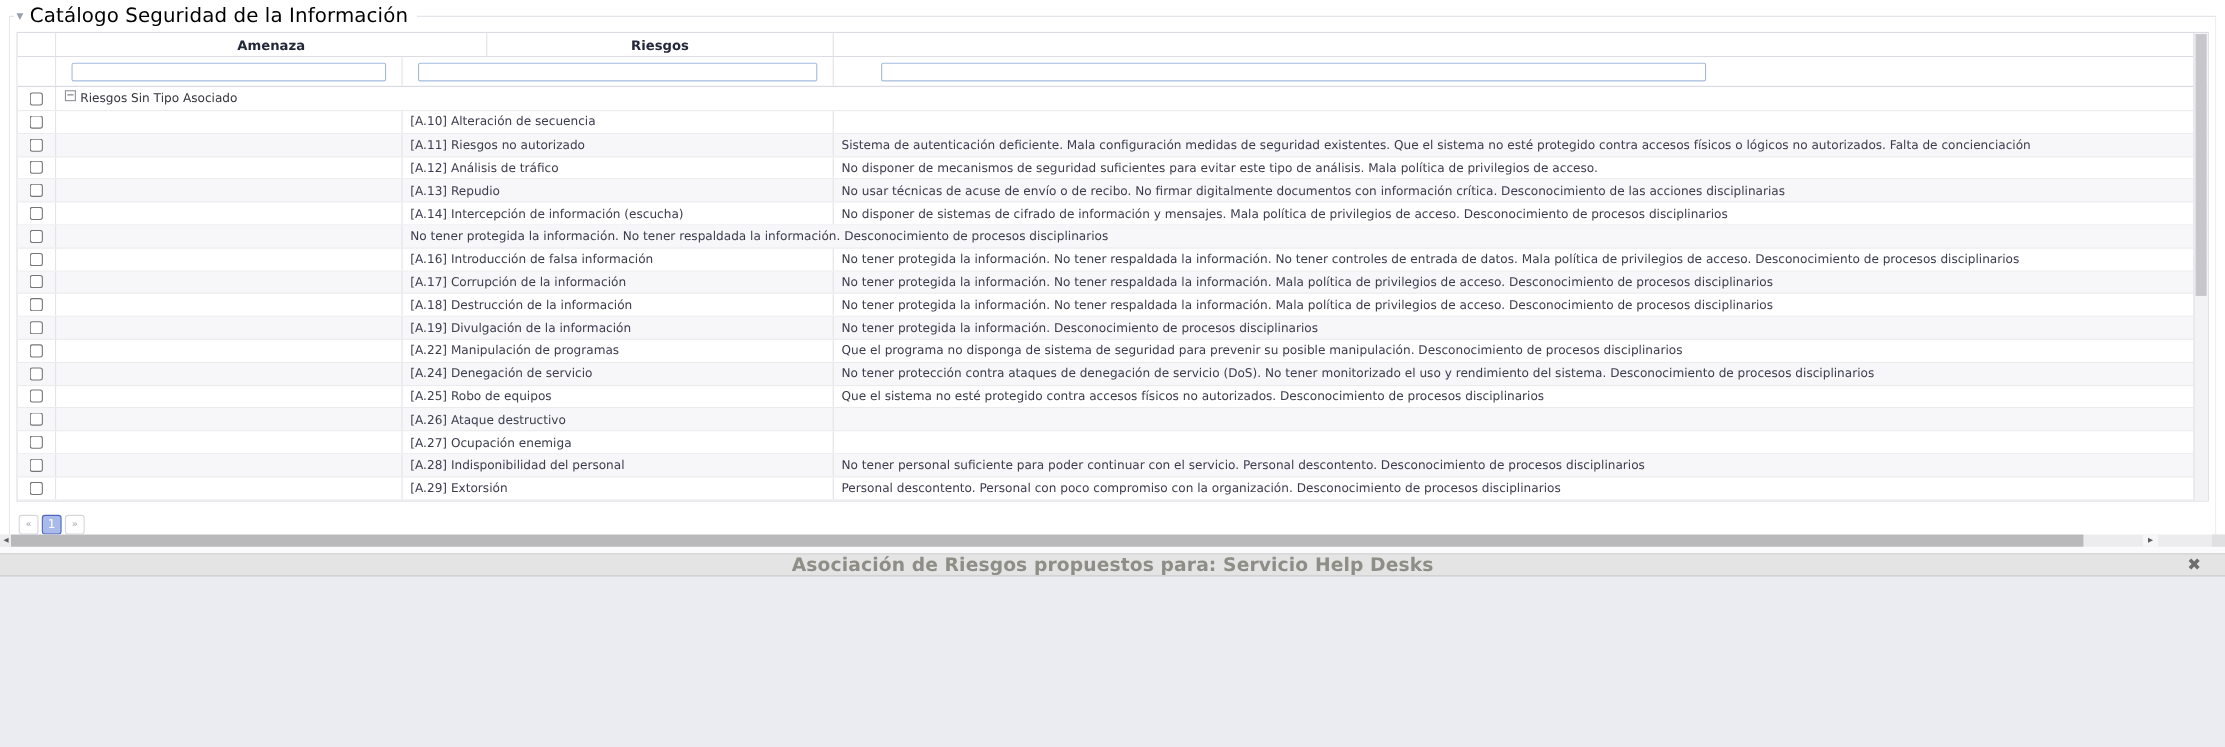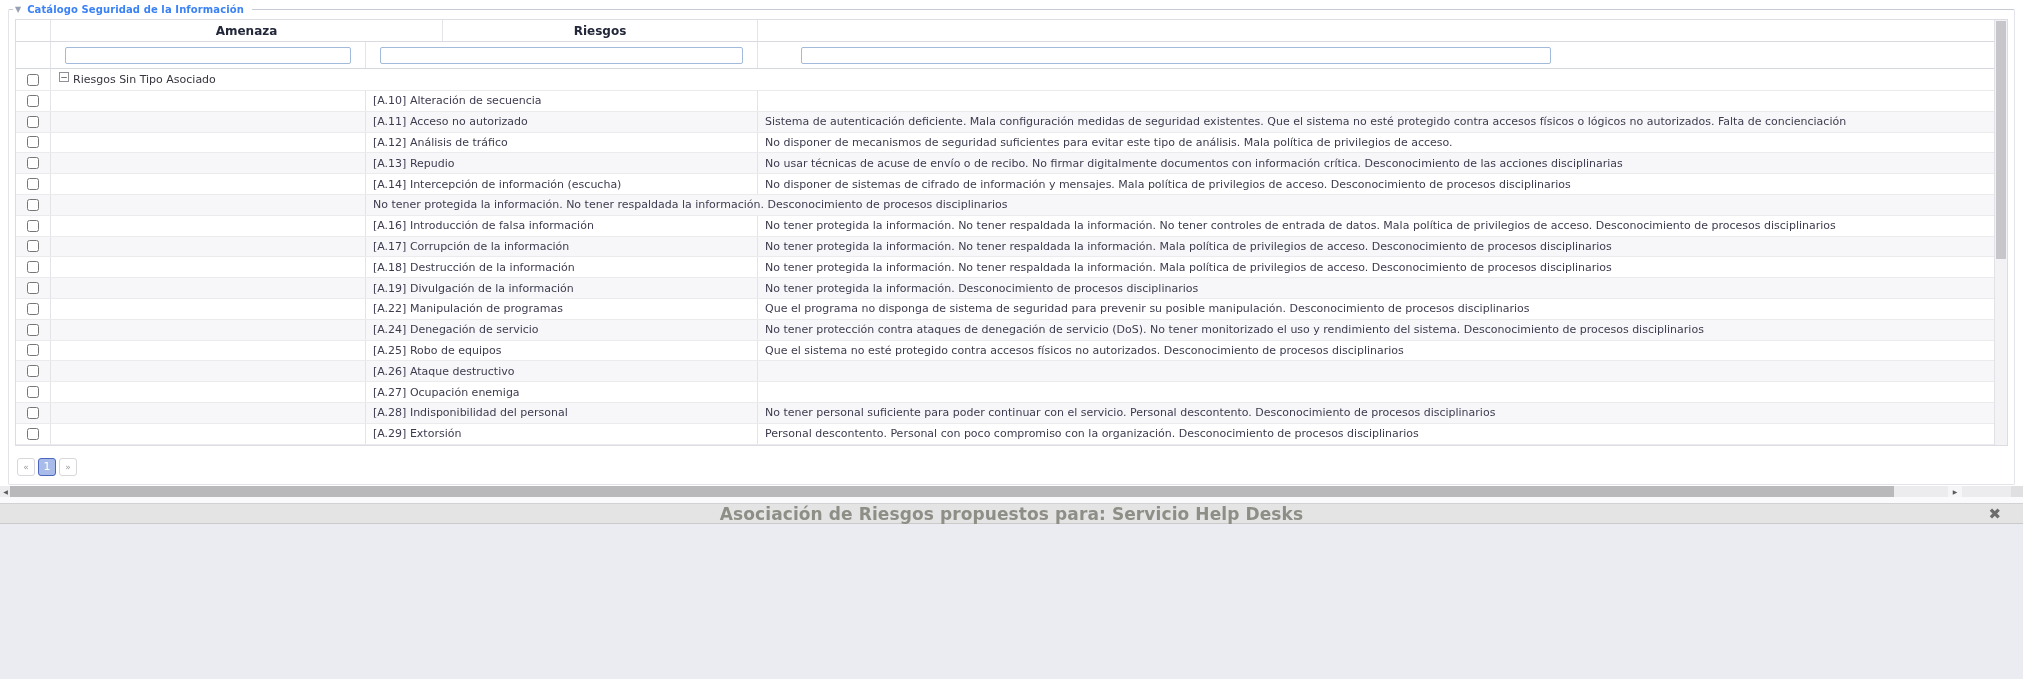--- a/index.html
+++ b/index.html
@@ -24,23 +24,23 @@
   }
   legend.panel-legend {
     display: flex;
     align-items: center;
     gap: 6px;
     padding: 0 8px 0 2px;
     margin-left: -2px;
   }
   .tri-icon { font-size: 8px; color: #98a0b2; line-height: 1; }
   .panel-title {
-    font-size: 10px;
-    font-weight: bold;
-    color: #3b82f6;
+    font-size: 18px;
+    font-weight: normal;
+    color: #000000;
     letter-spacing: .1px;
   }
 
   
   .grid {
     position: relative;
     border: 1px solid #dcdce2;
     background: #fff;
     margin-top: 2px;
   }
@@ -193,21 +193,21 @@
         </div>
       <div class="cell c-riesgo"></div>
       <div class="cell c-amenaza">[A.10] Alteración de secuencia</div>
       <div class="cell c-vuln"></div>
     </div>
     <div class="row data-row">
       <div class="cell c-check">
           <input type="checkbox" style="">
         </div>
       <div class="cell c-riesgo"></div>
-      <div class="cell c-amenaza">[A.11] Acceso no autorizado</div>
+      <div class="cell c-amenaza">[A.11] Riesgos no autorizado</div>
       <div class="cell c-vuln">Sistema de autenticación deficiente. Mala configuración medidas de seguridad existentes. Que el sistema no esté protegido contra accesos físicos o lógicos no autorizados. Falta de concienciación</div>
     </div>
     <div class="row data-row">
       <div class="cell c-check">
           <input type="checkbox" style="">
         </div>
       <div class="cell c-riesgo"></div>
       <div class="cell c-amenaza">[A.12] Análisis de tráfico</div>
       <div class="cell c-vuln">No disponer de mecanismos de seguridad suficientes para evitar este tipo de análisis. Mala política de privilegios de acceso.</div>
     </div>

